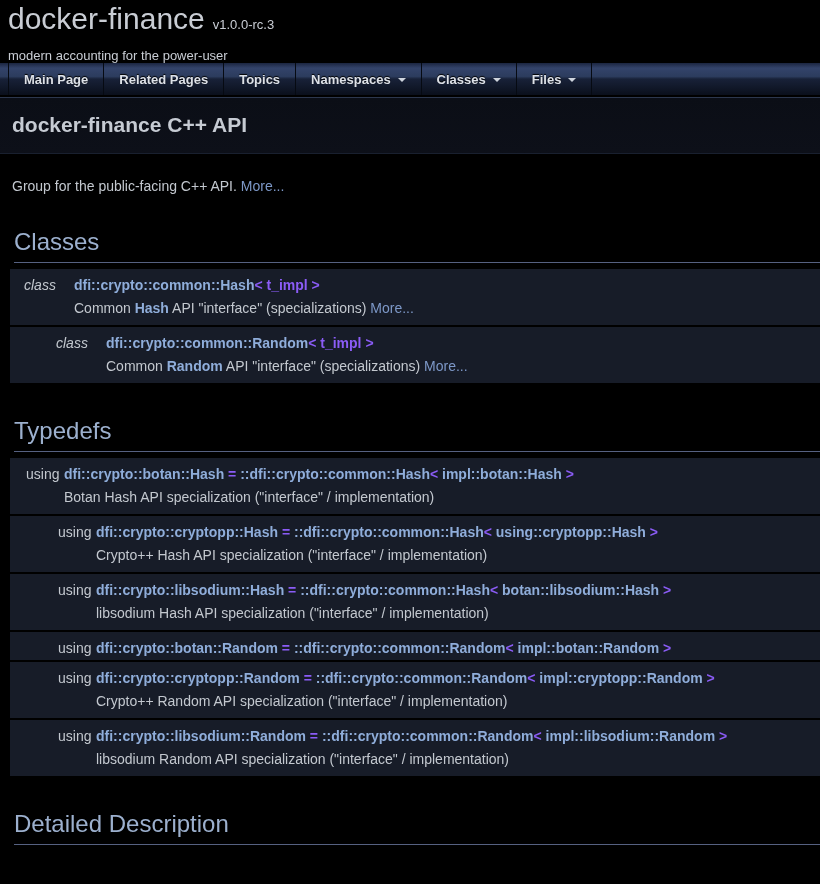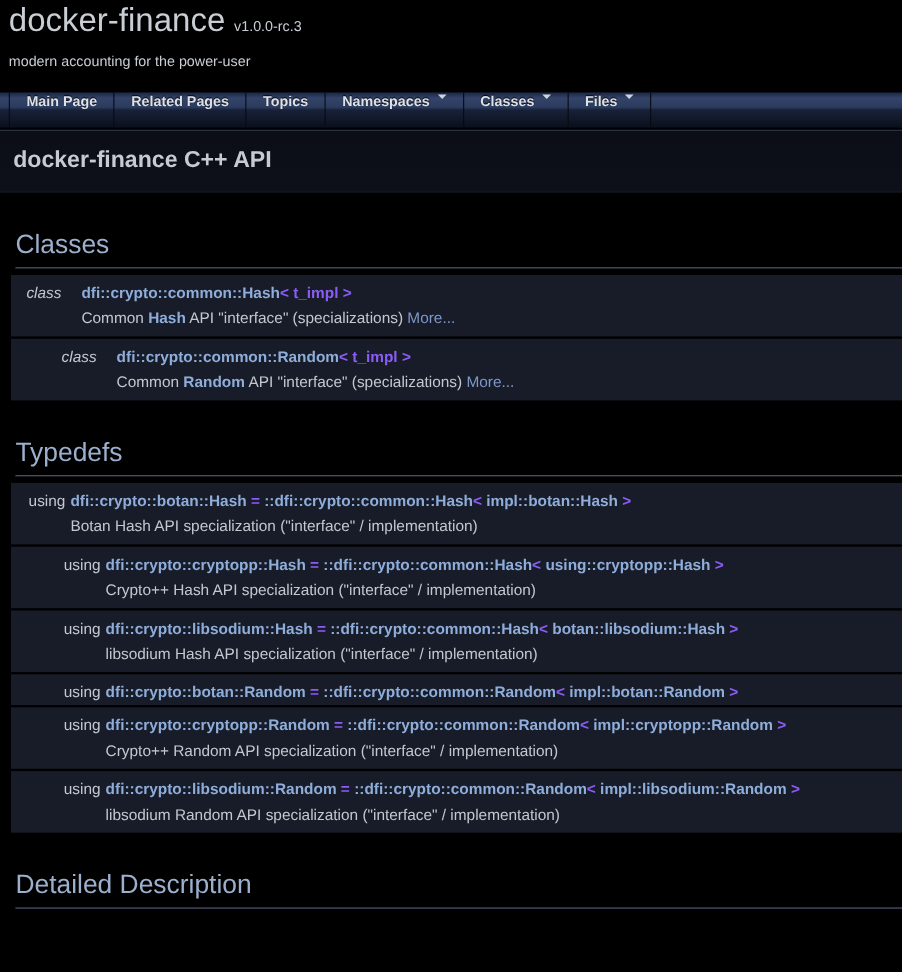--- a/index.html
+++ b/index.html
@@ -5,32 +5,32 @@
   * { box-sizing: border-box; }
   html,body { margin:0; padding:0; }
   body {
     width:820px; height:884px; overflow:hidden;
     background:#000;
     color:#c3c8cf;
     font-family:"Liberation Sans", sans-serif;
     font-size:14px;
   }
   
-  #titlearea { padding:3px 0 21px 8px; }
+  #titlearea { padding:3px 0 0 8px; }
   .projectname { font-size:30px; line-height:32px; color:#c9cdd4; }
   .projectversion { font-size:13px; color:#c9cdd4; margin-left:8px; }
   .projectbrief { font-size:13px; color:#c9cdd4; margin-top:13px; }
   
   .tabs {
     height:32px; display:flex; align-items:stretch;
     background:linear-gradient(180deg,#1b2540 0%,#33436a 16%,#2c3c5e 42%,#182138 50%,#131b2e 68%,#0a0f1b 100%);
     padding-left:8px;
   }
   .tab {
-    display:flex; align-items:flex-start; padding:0 15px;
+    display:flex; align-items:center; padding:0 15px;
     font-size:13px; font-weight:bold; color:#dde1e8;
     border-right:1px solid #060a12; cursor:pointer;
     text-shadow:0 -1px 1px #000;
   }
   .tab:first-child { border-left:1px solid #060a12; }
   .caret {
     width:0; height:0; margin-left:7px; margin-top:2px;
     border-left:4px solid transparent; border-right:4px solid transparent;
     border-top:4px solid #cfd5de;
   }
@@ -100,20 +100,21 @@
     <span class="caret"></span>
   </div>
 </div>
 
 <div class="header">
   <div class="headertitle">docker-finance C++ API</div>
 </div>
 
 <div class="contents">
 
+  <p class="intro"><span>Group for the public-facing C++ API. </span><a class="more">More...</a></p>
 
   <h2 class="groupheader">Classes</h2>
   <div class="memberdecls classes">
 
     <div class="mdentry">
       <div class="mditem">
         <span class="mdkeyword">class</span><a class="el">dfi::crypto::common::Hash</a><span class="mdsig">&lt; t_impl &gt;</span>
       </div>
       <div class="mddesc">
         <span>Common </span><a class="el">Hash</a><span> API "interface" (specializations) </span><a class="more">More...</a>

